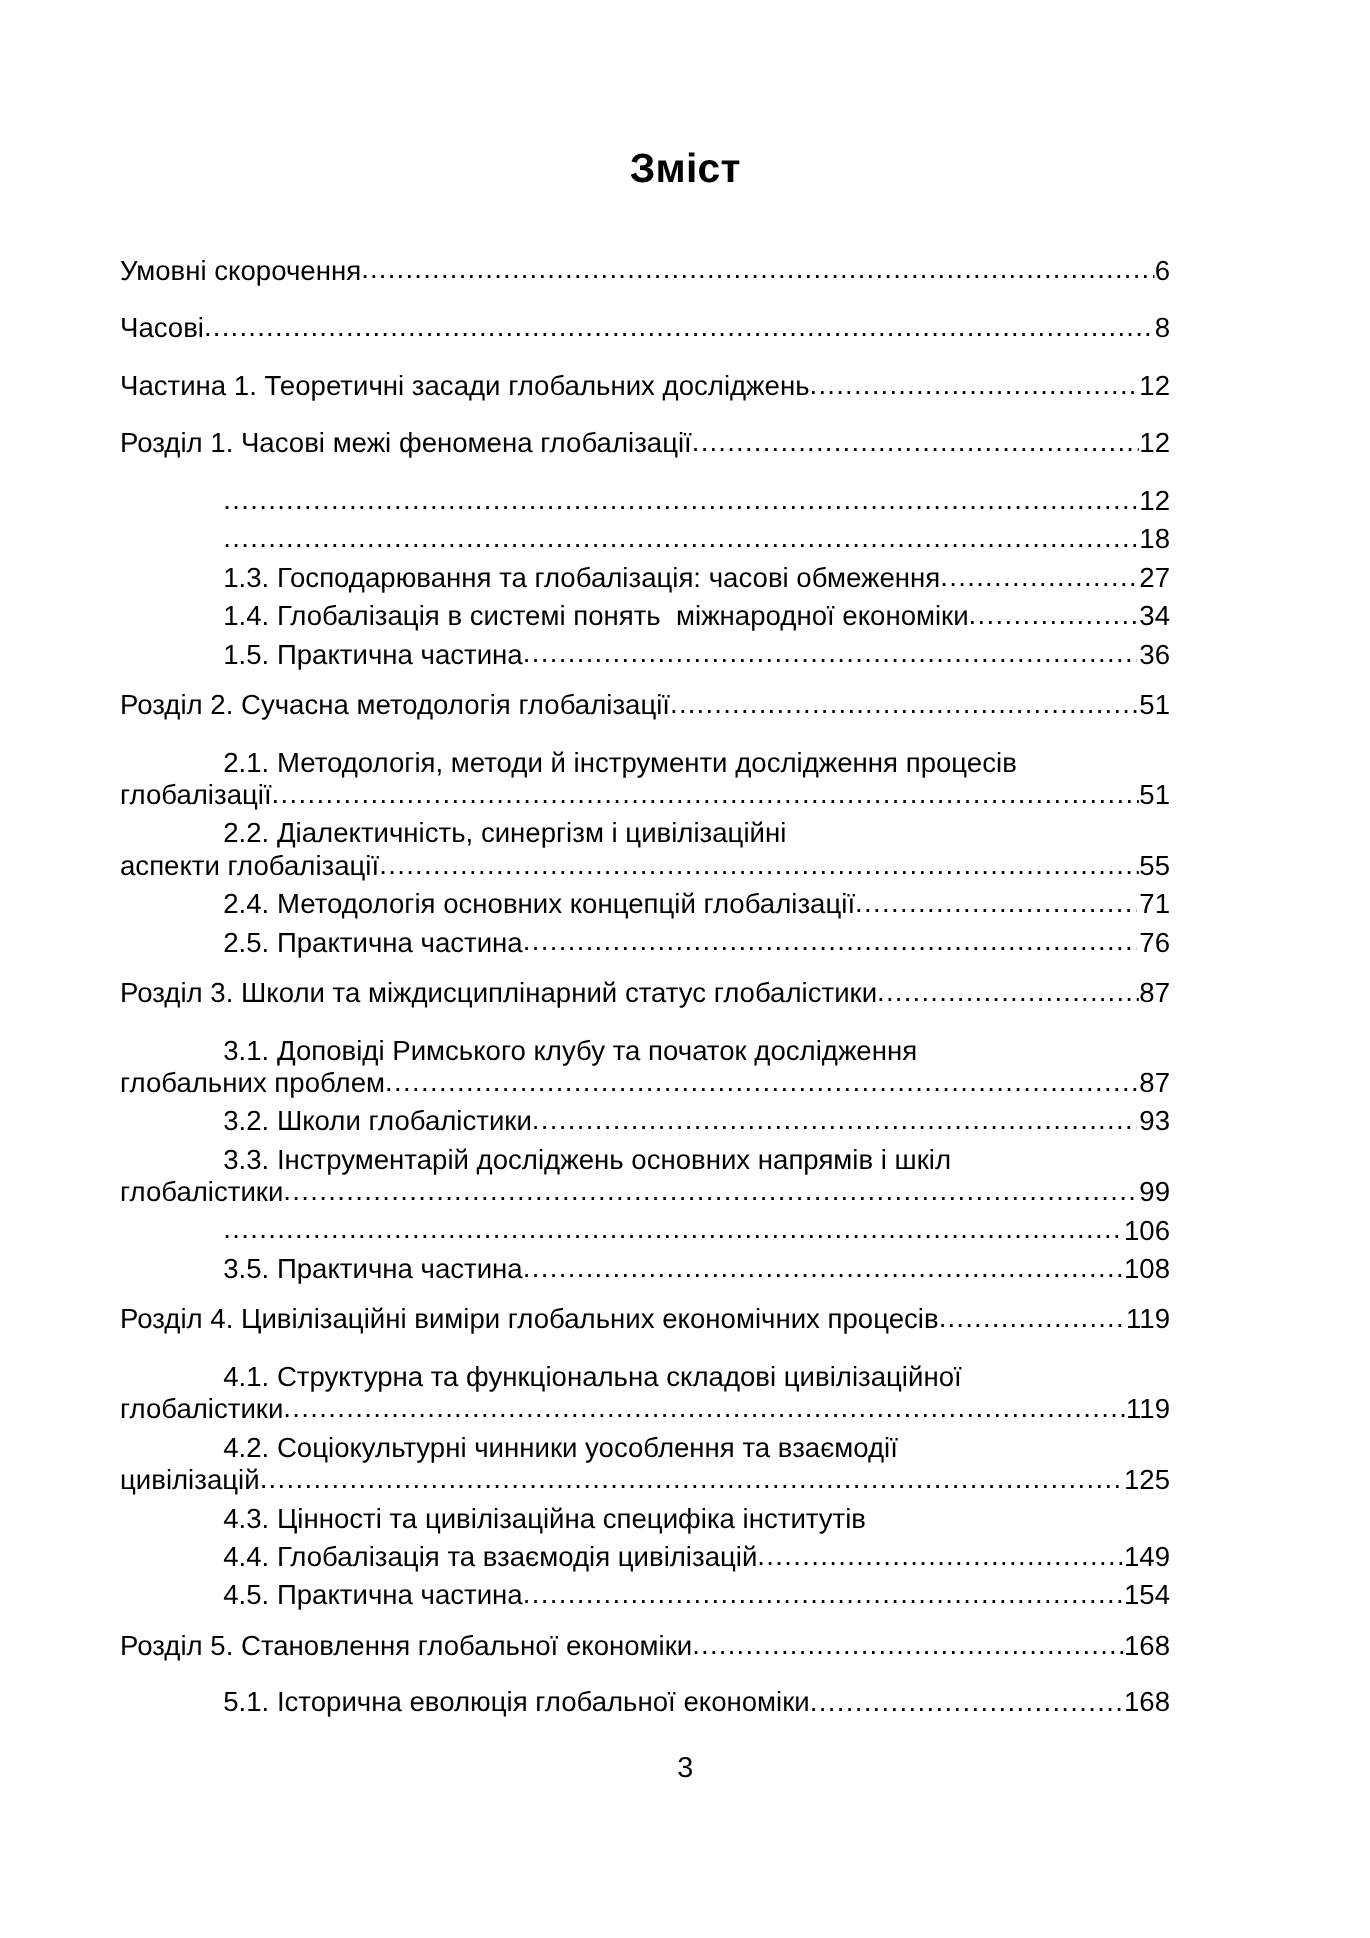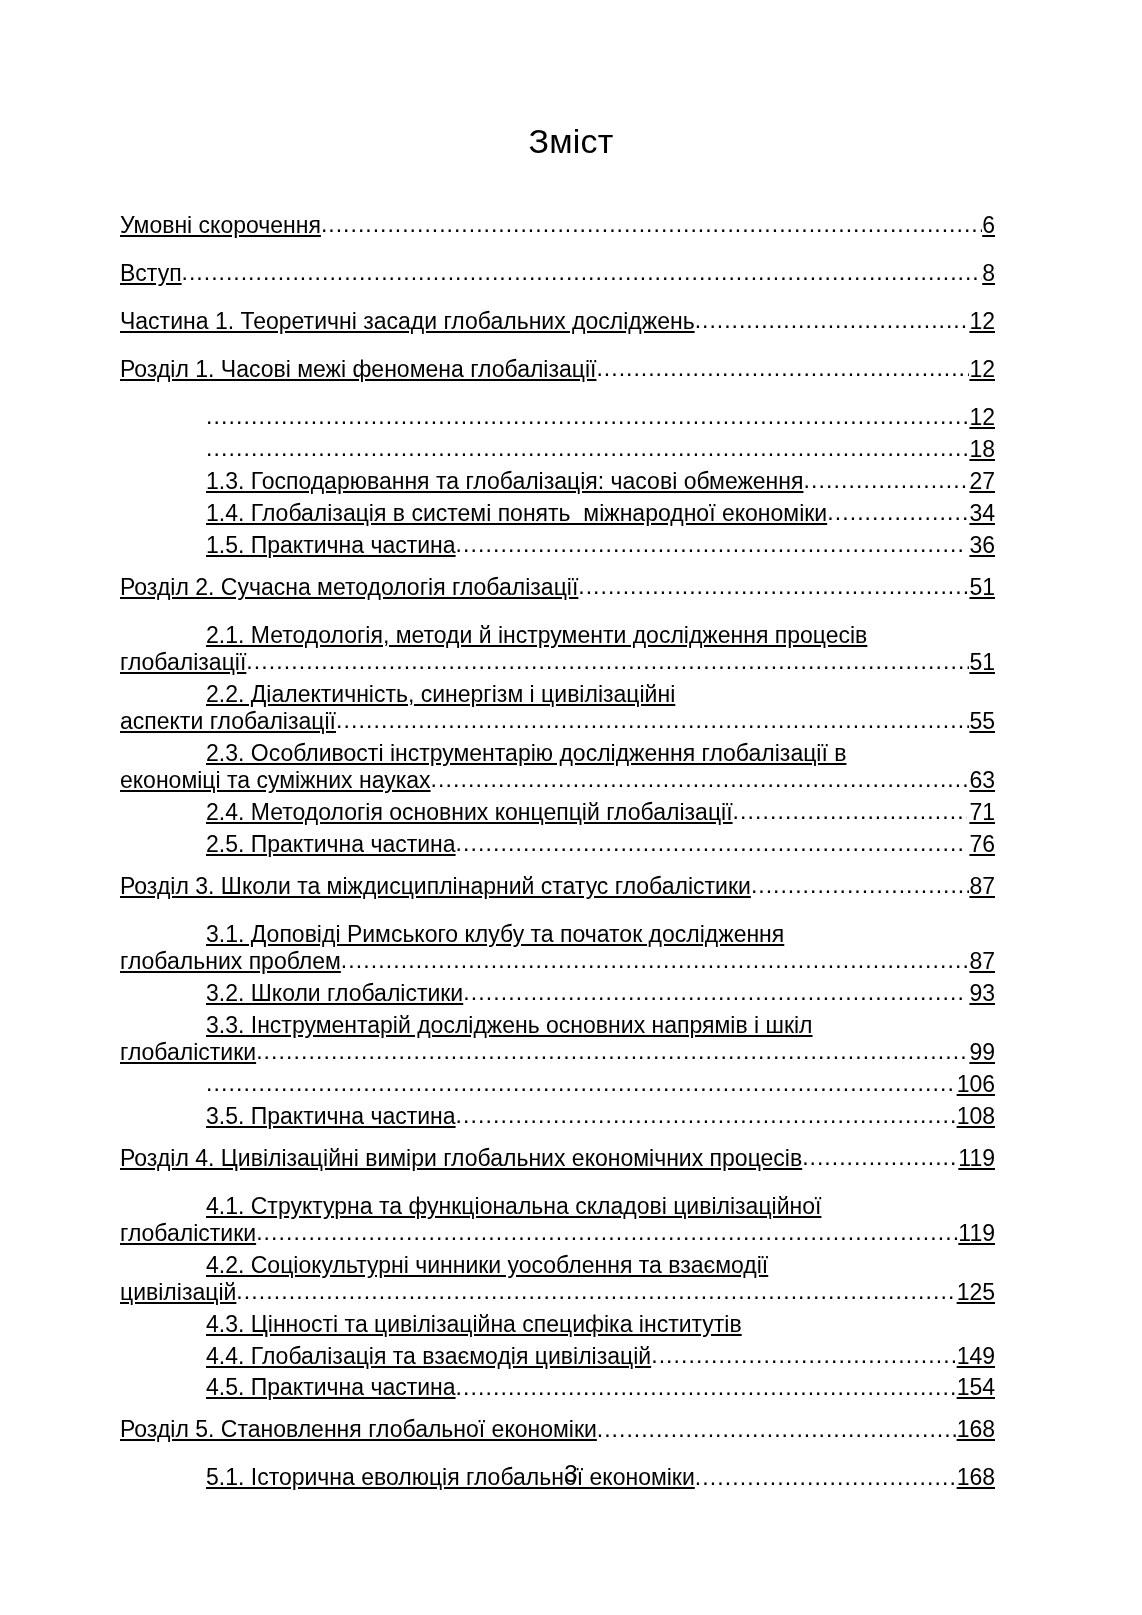--- a/index.html
+++ b/index.html
@@ -24,32 +24,31 @@
   }
 
   
   .toc-title {
     position: absolute;
     top: 124px;
     left: 0;
     width: 1142px;
     text-align: center;
     font-size: 34px;
-    font-weight: normal;
+    font-weight: bold;
     letter-spacing: 0.2px;
     line-height: 1;
   }
 
   
   .toc {
     position: absolute;
     top: 212px;
-    left: 120px;
+    left: 100px;
     width: 875px;
-    text-decoration: underline;
   }
 
   
   .toc-row {
     display: flex;
     align-items: flex-end;
     width: 100%;
     font-size: 23px;
     line-height: 1.13;
     white-space: pre;
@@ -135,40 +134,36 @@
 </style>
 </head>
 <body>
 
 <div class="page">
 
   <div class="toc-title">Зміст</div>
 
   <div class="toc" id="toc-root">
       <div class="toc-row lvl1"><span class="toc-label">Умовні скорочення</span><span class="toc-leader"></span><span class="toc-page">6</span></div>
-      <div class="toc-row lvl1"><span class="toc-label">Вступ</span><span class="toc-leader"></span><span class="toc-page">8</span></div>
+      <div class="toc-row lvl1"><span class="toc-label">Часові</span><span class="toc-leader"></span><span class="toc-page">8</span></div>
       <div class="toc-row lvl1"><span class="toc-label">Частина 1. Теоретичні засади глобальних досліджень</span><span class="toc-leader"></span><span class="toc-page">12</span></div>
       <div class="toc-row lvl1"><span class="toc-label">Розділ 1. Часові межі феномена глобалізації</span><span class="toc-leader"></span><span class="toc-page">12</span></div>
       <div class="toc-row lvl2"><span class="toc-leader"></span><span class="toc-page">12</span></div>
       <div class="toc-row lvl2"><span class="toc-leader"></span><span class="toc-page">18</span></div>
       <div class="toc-row lvl2"><span class="toc-label">1.3. Господарювання та глобалізація: часові обмеження</span><span class="toc-leader"></span><span class="toc-page">27</span></div>
       <div class="toc-row lvl2"><span class="toc-label">1.4. Глобалізація в системі понять  міжнародної економіки</span><span class="toc-leader"></span><span class="toc-page">34</span></div>
       <div class="toc-row lvl2"><span class="toc-label">1.5. Практична частина</span><span class="toc-leader"></span><span class="toc-page">36</span></div>
       <div class="toc-row lvl1 gap-before"><span class="toc-label">Розділ 2. Сучасна методологія глобалізації</span><span class="toc-leader"></span><span class="toc-page">51</span></div>
       <div class="lvl2-wrap">
         <div class="wrap-first">2.1. Методологія, методи й інструменти дослідження процесів</div>
         <div class="toc-row wrap-second"><span class="toc-label">глобалізації</span><span class="toc-leader"></span><span class="toc-page">51</span></div>
       </div>
       <div class="lvl2-wrap">
         <div class="wrap-first">2.2. Діалектичність, синергізм і цивілізаційні</div>
         <div class="toc-row wrap-second"><span class="toc-label">аспекти глобалізації</span><span class="toc-leader"></span><span class="toc-page">55</span></div>
-      </div>
-      <div class="lvl2-wrap">
-        <div class="wrap-first">2.3. Особливості інструментарію дослідження глобалізації в</div>
-        <div class="toc-row wrap-second"><span class="toc-label">економіці та суміжних науках</span><span class="toc-leader"></span><span class="toc-page">63</span></div>
       </div>
       <div class="toc-row lvl2"><span class="toc-label">2.4. Методологія основних концепцій глобалізації</span><span class="toc-leader"></span><span class="toc-page">71</span></div>
       <div class="toc-row lvl2"><span class="toc-label">2.5. Практична частина</span><span class="toc-leader"></span><span class="toc-page">76</span></div>
       <div class="toc-row lvl1 gap-before"><span class="toc-label">Розділ 3. Школи та міждисциплінарний статус глобалістики</span><span class="toc-leader"></span><span class="toc-page">87</span></div>
       <div class="lvl2-wrap">
         <div class="wrap-first">3.1. Доповіді Римського клубу та початок дослідження</div>
         <div class="toc-row wrap-second"><span class="toc-label">глобальних проблем</span><span class="toc-leader"></span><span class="toc-page">87</span></div>
       </div>
       <div class="toc-row lvl2"><span class="toc-label">3.2. Школи глобалістики</span><span class="toc-leader"></span><span class="toc-page">93</span></div>
       <div class="lvl2-wrap">

